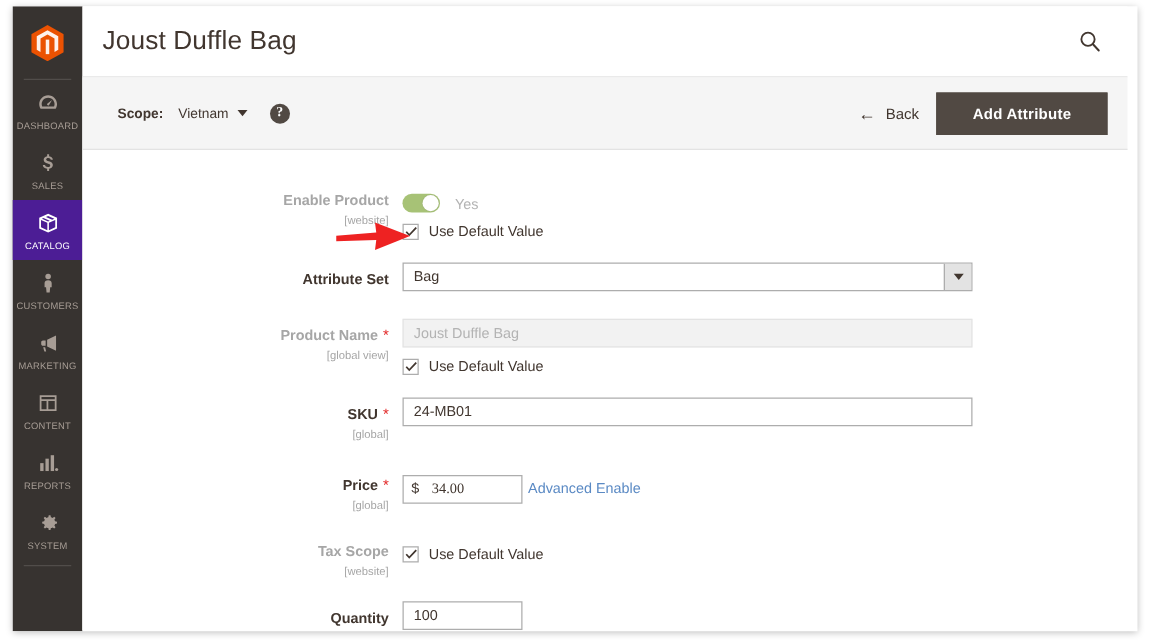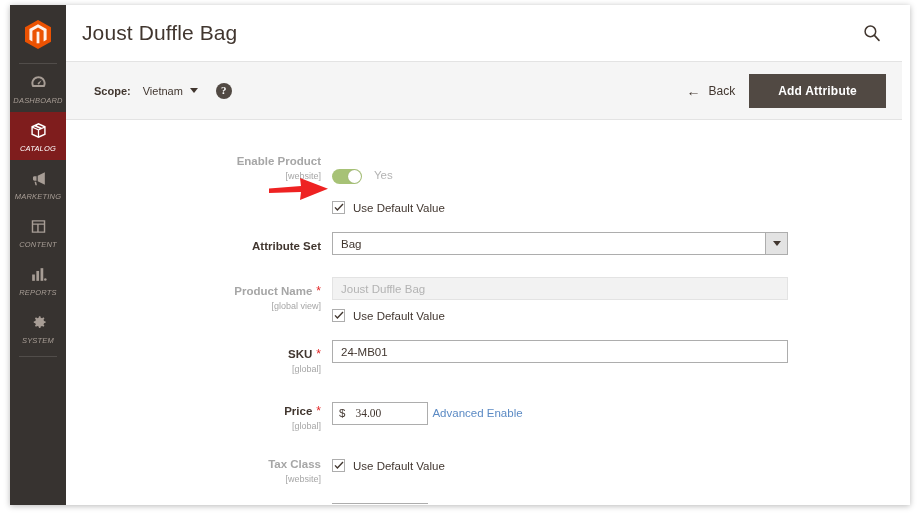--- a/index.html
+++ b/index.html
@@ -43,32 +43,31 @@
     margin: 0 auto;
   }
   .nav-item {
     display: block;
     padding: 9px 2px 7px 2px;
     text-align: center;
     text-decoration: none;
     color: #a79d95;
     cursor: pointer;
   }
-  .nav-item.active { background: #7f1d1d; }
+  .nav-item.active { background: #4c1d95; }
   .nav-item.active .nav-label { color: #ffffff; }
   .nav-item.active .nav-icon svg { fill: #ffffff; }
   .nav-icon { display: block; height: 20px; margin-bottom: 3px; }
   .nav-icon svg { fill: #a79d95; display: block; margin: 0 auto; }
   .nav-label {
     display: block;
     font-size: 7.5px;
     letter-spacing: 0.2px;
     color: #a79d95;
     line-height: 9px;
-    font-style: italic;
   }
   .nav-divider {
     width: 38px; height: 1px; background: #514d4a;
     margin: 4px auto 2px auto;
   }
 
   
   .main {
     position: absolute;
     left: 56px; top: 0;
@@ -161,21 +160,20 @@
     letter-spacing: 0.2px;
   }
 
   
   .form-body {
     position: relative;
     padding-top: 27px;
     height: 384px;
     overflow: hidden;
     background: #ffffff;
-    padding-left: 10px;
   }
   .field-row {
     display: flex;
     align-items: flex-start;
     margin-bottom: 0;
   }
   .field-label-col {
     width: 256px;
     text-align: right;
     padding-right: 11px;
@@ -263,21 +261,21 @@
   }
   .addon input {
     border: none; outline: none;
     font-size: 11.5px; color: #41362f;
     width: 100%;
     font-family: Liberation Serif, serif;
     background: transparent;
   }
 
   
-  .toggle-row { display: flex; align-items: flex-start; height: 23px; margin-top: 22px; }
+  .toggle-row { display: flex; align-items: flex-end; height: 23px; }
   .toggle {
     position: relative;
     width: 30px; height: 15px;
     border-radius: 8px;
     background: #79a22e;
     cursor: pointer;
     display: inline-block;
     opacity: 0.65;
   }
   .toggle .knob {
@@ -355,30 +353,47 @@
 
       <a class="nav-item">
         <span class="nav-icon">
           <svg width="19" height="19" viewBox="0 0 24 24">
               <path d="M12 4C6.9 4 3 8.1 3 13c0 1.8.5 3.4 1.4 4.8h15.2c.9-1.4 1.4-3 1.4-4.8 0-4.9-3.9-9-9-9zm0 2.6c3.6 0 6.5 2.9 6.5 6.4 0 .8-.2 1.6-.5 2.3H6c-.3-.7-.5-1.5-.5-2.3 0-3.5 2.9-6.4 6.5-6.4zm4 2.2l-4.6 3.6c-.5.4-.6 1.1-.2 1.6.4.5 1.1.6 1.6.2l3.2-5.4z"></path>
             </svg>
         </span>
         <span class="nav-label">DASHBOARD</span>
       </a>
 
+      <a class="nav-item">
+        <span class="nav-icon">
+          <svg width="19" height="19" viewBox="0 0 24 24">
+              <path d="M13 3h-2v2.1c-2.1.3-3.5 1.6-3.5 3.5 0 2.3 1.9 3.2 4 3.8 1.9.5 2.6 1 2.6 1.9 0 1-1 1.6-2.4 1.6-1.6 0-2.7-.7-2.8-2H6.6c.1 2.1 1.7 3.5 4.4 3.8V20h2v-2.3c2.3-.3 3.8-1.7 3.8-3.7 0-2.3-1.8-3.2-4.2-3.9C11 9.6 10 9.2 10 8.3c0-.9.9-1.5 2.2-1.5 1.4 0 2.3.7 2.4 1.8h2.2c-.1-1.9-1.4-3.2-3.8-3.5V3z"></path>
+            </svg>
+        </span>
+        <span class="nav-label">SALES</span>
+      </a>
 
       <a class="nav-item active">
         <span class="nav-icon">
           <svg width="19" height="19" viewBox="0 0 24 24">
               <path d="M12 2.5L3 6.6v10.8l9 4.1 9-4.1V6.6l-9-4.1zm0 2.2l6.3 2.9-2.2 1-6.3-2.9 2.2-1zM7.3 6.8l6.3 2.9-1.6.7L5.7 7.5l1.6-.7zM4.8 8.8l6.4 2.9v7.4l-6.4-2.9V8.8zm14.4 0v7.4l-6.4 2.9v-7.4l6.4-2.9z"></path>
             </svg>
         </span>
         <span class="nav-label">CATALOG</span>
       </a>
 
+      <a class="nav-item">
+        <span class="nav-icon">
+          <svg width="19" height="19" viewBox="0 0 24 24">
+              <circle cx="12" cy="5.2" r="2.8"></circle>
+              <path d="M12 9c-2.3 0-3.6 1.1-3.6 3.1v4.1h1.5l.5 5.3h3.2l.5-5.3h1.5v-4.1C15.6 10.1 14.3 9 12 9z"></path>
+            </svg>
+        </span>
+        <span class="nav-label">CUSTOMERS</span>
+      </a>
 
       <a class="nav-item">
         <span class="nav-icon">
           <svg width="19" height="19" viewBox="0 0 24 24">
               <path d="M20 4.2v15.6l-9-4.4v-6.8l9-4.4zM9.5 9.3v5.4H6.8c-1 0-1.8-.8-1.8-1.8v-1.8c0-1 .8-1.8 1.8-1.8h2.7zM7 16.1h2l1 4.3H8.2L7 16.1z"></path>
             </svg>
         </span>
         <span class="nav-label">MARKETING</span>
       </a>
 
@@ -537,21 +552,21 @@
               <input type="text" value="34.00" style="">
             </span>
             <a class="link">Advanced Enable</a>
           </div>
         </div>
 
         <div class="spacer-18"></div>
 
         <div class="field-row">
           <div class="field-label-col">
-            <span class="field-label muted">Tax Class</span>
+            <span class="field-label muted">Tax Scope</span>
             <span class="field-scope">[website]</span>
           </div>
           <div class="field-control-col">
             <div class="chk-row">
               <span class="chk">
                 <svg width="10" height="9" viewBox="0 0 10 9">
                     <path d="M1 4.4l2.4 2.6L9 1.1" fill="none" stroke="#41362f" stroke-width="1.4"></path>
                   </svg>
               </span>
               <span class="chk-label">Use Default Value</span>

